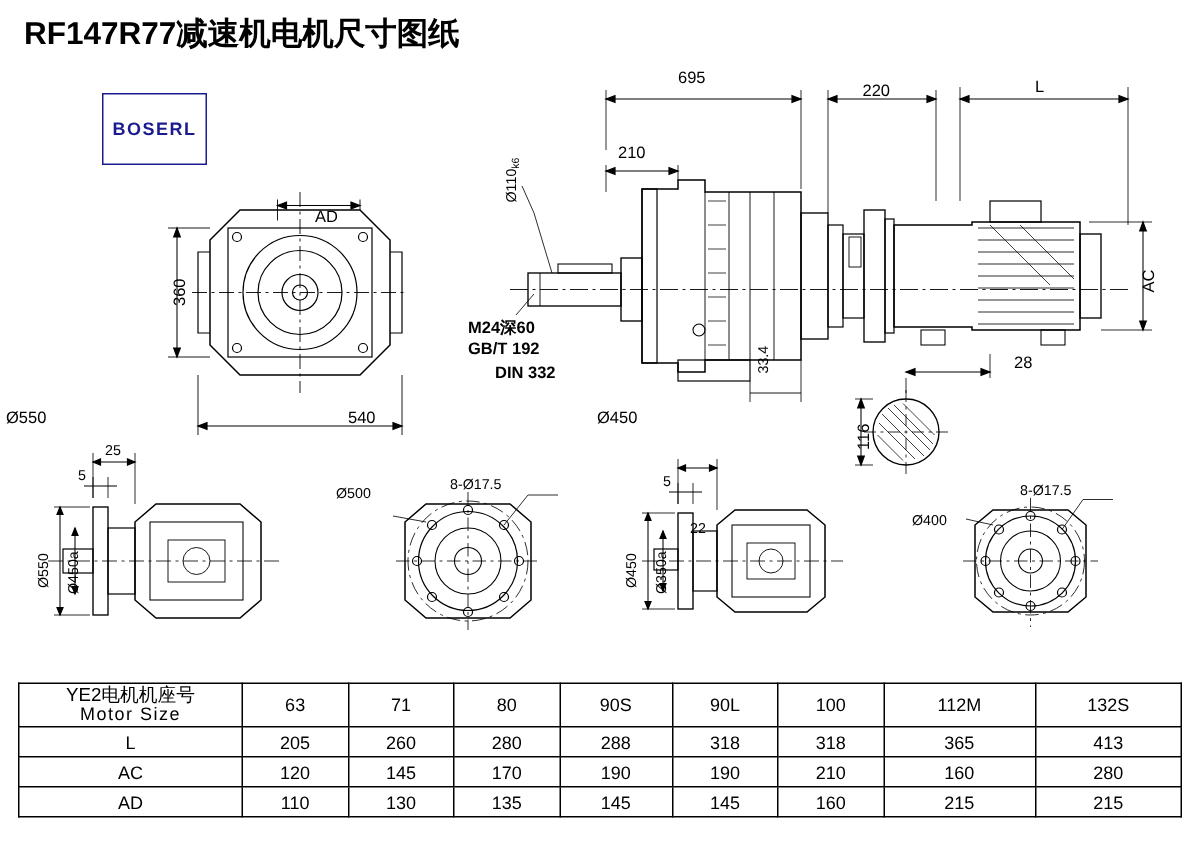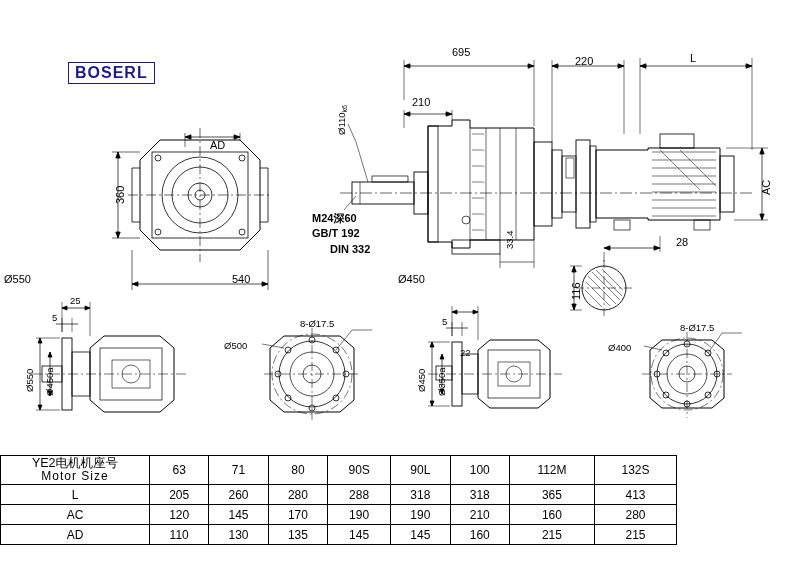--- a/index.html
+++ b/index.html
@@ -27,44 +27,44 @@
     font-size: 21px;
     font-weight: bold;
     letter-spacing: 0px;
     white-space: nowrap;
   }
   .logo-box {
     position: absolute;
     left: 68px;
     top: 62px;
     border: 1px solid #1b1b8f;
-    padding: 1px 6px;
-    font-size: 16px;
+    padding: 16px 6px;
+    font-size: 12px;
     font-weight: bold;
     color: #1b1b8f;
     letter-spacing: 1px;
     font-family: "Liberation Sans", sans-serif;
   }
   svg { position: absolute; left: 0; top: 0; }
   .lbl {
     position: absolute;
     font-size: 11px;
     font-family: "Liberation Sans", sans-serif;
     white-space: nowrap;
     color: #000;
   }
   .lbl-sm { font-size: 9.5px; }
   .rot90 { transform: rotate(-90deg); transform-origin: left top; }
   
   #spec-table {
     position: absolute;
-    left: 0;
+    left: 12px;
     top: 455px;
     border-collapse: collapse;
-    width: 677px;
+    width: 776px;
     font-size: 12px;
   }
   #spec-table td {
     border: 1px solid #000;
     text-align: center;
     height: 19px;
     padding: 0;
   }
   #spec-table td.rowhead {
     width: 148px;
@@ -75,20 +75,21 @@
     font-size: 12.5px;
   }
   #spec-table .two-line .cn { display: block; }
   #spec-table .two-line .en { display: block; letter-spacing: 1px; font-size: 12px;}
 </style>
 </head>
 <body>
 
 <div class="page">
 
+  <div id="title">RF147R77减速机电机尺寸图纸</div>
   <div class="logo-box">BOSERL</div>
 
   <svg width="800" height="572">
     <g stroke="#000" fill="none" stroke-width="0.8">
 
       <g>
 
         <path d="M140 160 L160 140 L240 140 L260 160 L260 230 L240 250 L160 250 L140 230 Z" stroke-width="1"></path>
         <rect x="152" y="152" width="96" height="86" stroke-width="0.8"></rect>
 
@@ -395,21 +396,21 @@
   <div class="lbl" style="left:398px; top:273px;">Ø450</div>
 
   <div class="lbl lbl-sm" style="left:70px; top:295px;">25</div>
   <div class="lbl lbl-sm" style="left:52px; top:312px;">5</div>
   <div class="lbl lbl-sm" style="left:460px; top:299px;margin-top:48px;">22</div>
   <div class="lbl lbl-sm" style="left:442px; top:316px;">5</div>
 
   <div class="lbl lbl-sm" style="left:300px; top:318px;">8-Ø17.5</div>
   <div class="lbl lbl-sm" style="left:680px; top:322px;">8-Ø17.5</div>
 
-  <div class="lbl lbl-sm" style="left:224px; top:340px;">Ø500</div>
+  <div class="lbl lbl-sm" style="left:224px; top:324px;">Ø500</div>
   <div class="lbl lbl-sm" style="left:608px; top:342px;">Ø400</div>
 
   <div class="lbl rot90 lbl-sm" style="left:24px; top:392px;">Ø550</div>
   <div class="lbl rot90 lbl-sm" style="left:44px; top:396px;">Ø450a</div>
   <div class="lbl rot90 lbl-sm" style="left:416px; top:392px;">Ø450</div>
   <div class="lbl rot90 lbl-sm" style="left:436px; top:396px;">Ø350a</div>
 
   <table id="spec-table">
     <tbody>
       <tr>

